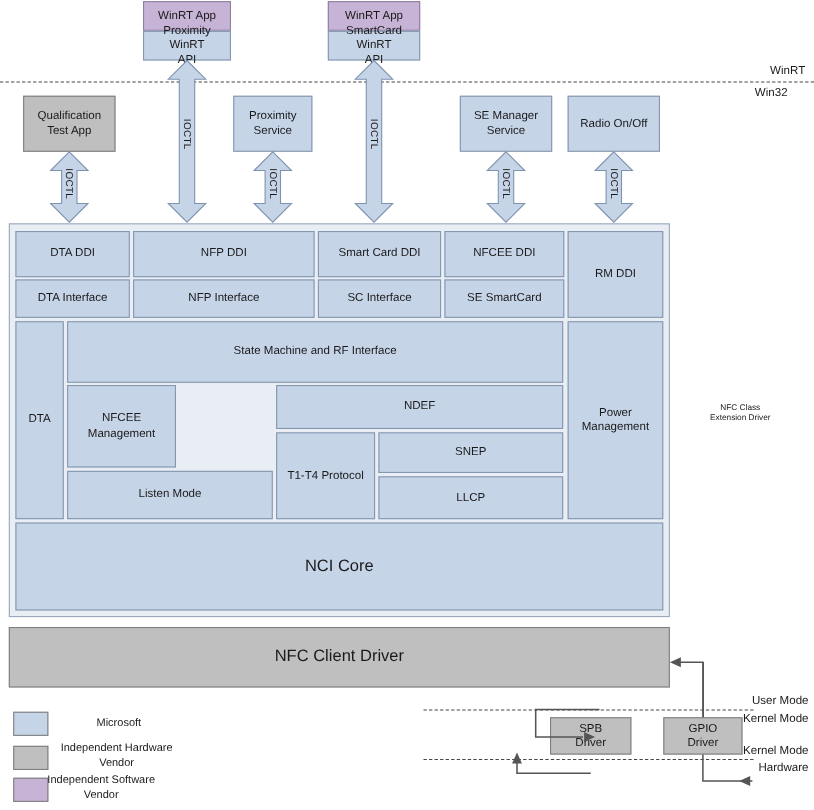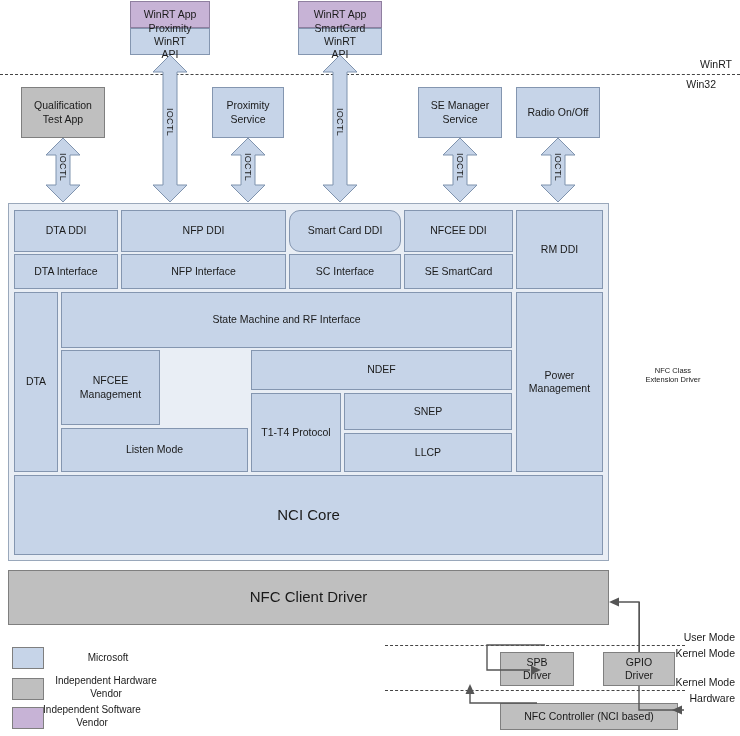--- a/index.html
+++ b/index.html
@@ -148,21 +148,21 @@
   </svg>
   <div class="ioctl" style="left:553px; top:153px;">IOCTL</div>
 
   <div class="box shell" style="left:8px; top:203px; width:601px; height:358px;"></div>
 
   <div class="lbl tiny" style="left:614px; top:366px; width:118px;">NFC Class
 Extension Driver</div>
 
   <div class="box ms" style="left:14px; top:210px; width:104px; height:42px;">DTA DDI</div>
   <div class="box ms" style="left:121px; top:210px; width:165px; height:42px;">NFP DDI</div>
-  <div class="box ms" style="left:289px; top:210px; width:112px; height:42px;border-radius:11px;">Smart Card DDI</div>
+  <div class="box ms" style="left:289px; top:210px; width:112px; height:42px;">Smart Card DDI</div>
   <div class="box ms" style="left:404px; top:210px; width:109px; height:42px;">NFCEE DDI</div>
 
   <div class="box ms" style="left:516px; top:210px; width:87px; height:79px;">RM DDI</div>
 
   <div class="box ms" style="left:14px; top:254px; width:104px; height:35px;">DTA Interface</div>
   <div class="box ms" style="left:121px; top:254px; width:165px; height:35px;">NFP Interface</div>
   <div class="box ms" style="left:289px; top:254px; width:112px; height:35px;">SC Interface</div>
   <div class="box ms" style="left:404px; top:254px; width:109px; height:35px;">SE SmartCard</div>
 
   <div class="box ms" style="left:14px; top:292px; width:44px; height:180px;">DTA</div>
@@ -197,21 +197,20 @@
   <div class="dashline" style="left:385px; top:690px; width:300px;"></div>
   <div class="lbl right" style="left:580px; top:676px; width:155px;">Kernel Mode</div>
   <div class="lbl right" style="left:580px; top:692px; width:155px;">Hardware</div>
 
   <div class="box ihv" style="left:500px; top:652px; width:74px; height:34px;">SPB
 Driver</div>
 
   <div class="box ihv" style="left:603px; top:652px; width:72px; height:34px;">GPIO
 Driver</div>
 
-  <div class="box ihv" style="left:500px; top:703px; width:178px; height:27px;">NFC Controller (NCI based)</div>
 
   <svg class="conn" style="left:0px; top:560px;" width="740" height="176" viewBox="0 0 740 176">
     <g fill="none" stroke="#555555" stroke-width="1.4">
 
       <path d="M 639 92 L 639 42 L 615 42"></path>
 
       <path d="M 545 85 L 487 85 L 487 110 L 530 110"></path>
 
       <path d="M 537 143 L 470 143 L 470 130"></path>
 

